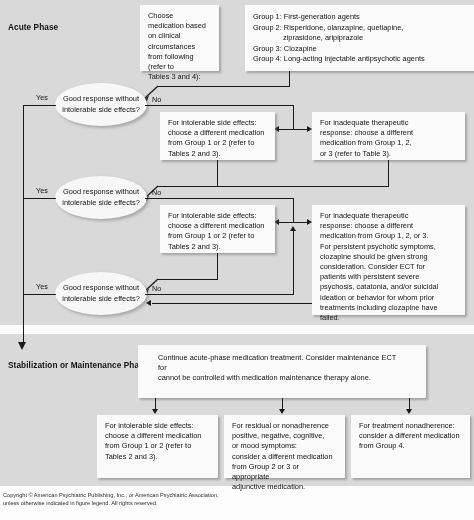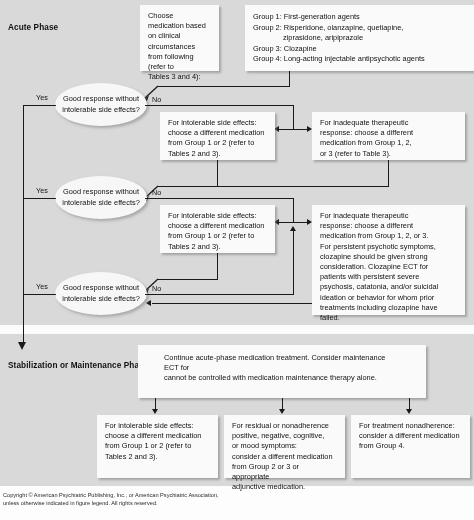--- a/index.html
+++ b/index.html
@@ -172,21 +172,21 @@
     <span class="ln">from Group 1 or 2 (refer to</span>
     <span class="ln">Tables 2 and 3).</span>
   </div>
 
   <div class="box" style="left:312px;top:205px;width:153px;height:110px;">
     <span class="ln">For inadequate therapeutic</span>
     <span class="ln">response: choose a different</span>
     <span class="ln">medication from Group 1, 2, or 3.</span>
     <span class="ln">For persistent psychotic symptoms,</span>
     <span class="ln">clozapine should be given strong</span>
-    <span class="ln">consideration. Clozapine ECT for</span>
+    <span class="ln">consideration. Consider ECT for</span>
     <span class="ln">patients with persistent severe</span>
     <span class="ln">psychosis, catatonia, and/or suicidal</span>
     <span class="ln">ideation or behavior for whom prior</span>
     <span class="ln">treatments including clozapine have</span>
     <span class="ln">failed.</span>
   </div>
 
   <div class="ln-v" style="left:217px;top:253px;height:26px;"></div>
   <div class="ln-h" style="left:157px;top:279px;width:61px;"></div>
   <div class="diag" style="left:138px;top:277px;">
@@ -208,21 +208,21 @@
       <span class="ln">side effects?</span>
     </div>
   </div>
   <div class="lbl" style="left:36px;top:282px;">Yes</div>
   <div class="lbl" style="left:152px;top:284px;">No</div>
 
   <div class="ln-h" style="left:23px;top:294px;width:33px;"></div>
   <div class="ln-h" style="left:145px;top:294px;width:149px;"></div>
   <div class="ln-v" style="left:293px;top:229px;height:66px;"></div>
 
-  <div class="box" style="left:138px;top:345px;width:288px;height:53px;padding:8px 26px;">
+  <div class="box" style="left:138px;top:345px;width:288px;height:53px;padding:8px 20px;">
     <span class="ln">Continue acute-phase medication treatment. Consider maintenance ECT for</span>
     <span class="ln">cannot be controlled with medication maintenance therapy alone.</span>
   </div>
 
   <div class="ln-v" style="left:155px;top:398px;height:11px;"></div>
   <div class="arr arr-d" style="left:151.5px;top:409px;"></div>
 
   <div class="ln-v" style="left:282px;top:398px;height:11px;"></div>
   <div class="arr arr-d" style="left:278.5px;top:409px;"></div>
 

